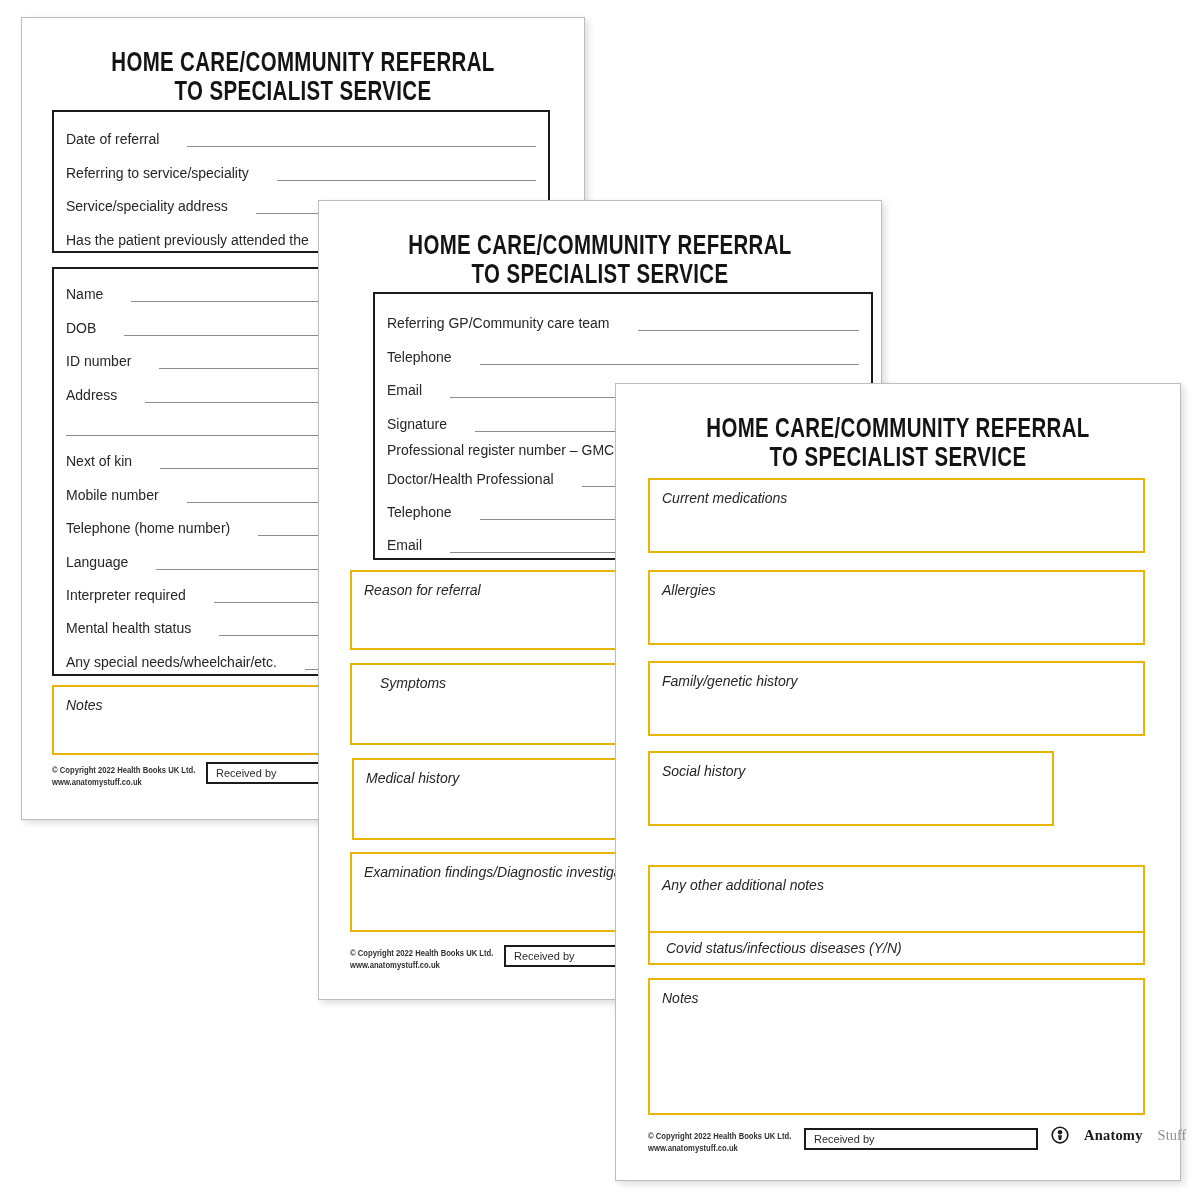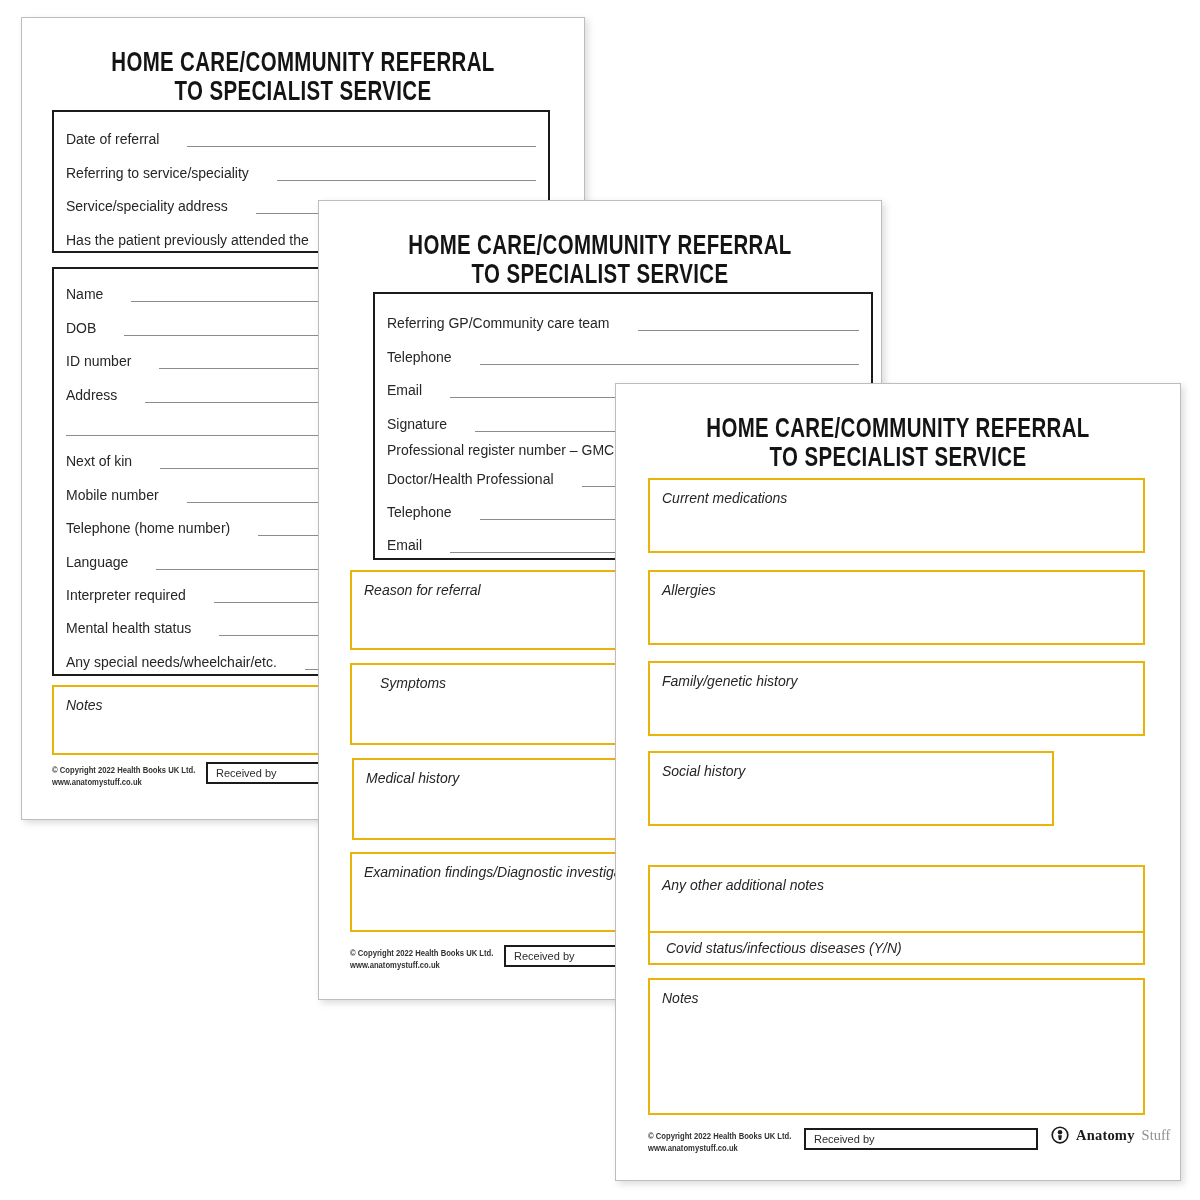--- a/index.html
+++ b/index.html
@@ -38,21 +38,21 @@
   .section-box.single{display:flex;align-items:center;padding:0 16px;}
   .copyright{
     position:absolute;font-size:9px;font-weight:700;line-height:11.5px;color:#313131;
     transform:scaleX(0.85);transform-origin:left top;white-space:nowrap;
   }
   .received-box{
     position:absolute;border:2px solid #1b1b1b;box-sizing:border-box;
     width:234px;height:22px;display:flex;align-items:center;padding:0 8px;background:#fff;
   }
   .received-box span{font-size:11px;color:#2c2c2c;}
-  .logo{position:absolute;display:flex;align-items:center;gap:7px;}
+  .logo{position:absolute;display:flex;align-items:center;gap:15px;}
   .logo .brand-bold{font-family:"Liberation Serif","DejaVu Serif",serif;font-weight:700;font-size:14.5px;color:#1b1b1b;letter-spacing:0.2px;}
   .logo .brand-light{font-family:"Liberation Serif","DejaVu Serif",serif;font-weight:400;font-size:14.5px;color:#8f8f8f;}
 </style>
 </head>
 <body>
 
 <div class="canvas">
 
   <div class="page page-1">
     <div class="page-title">

